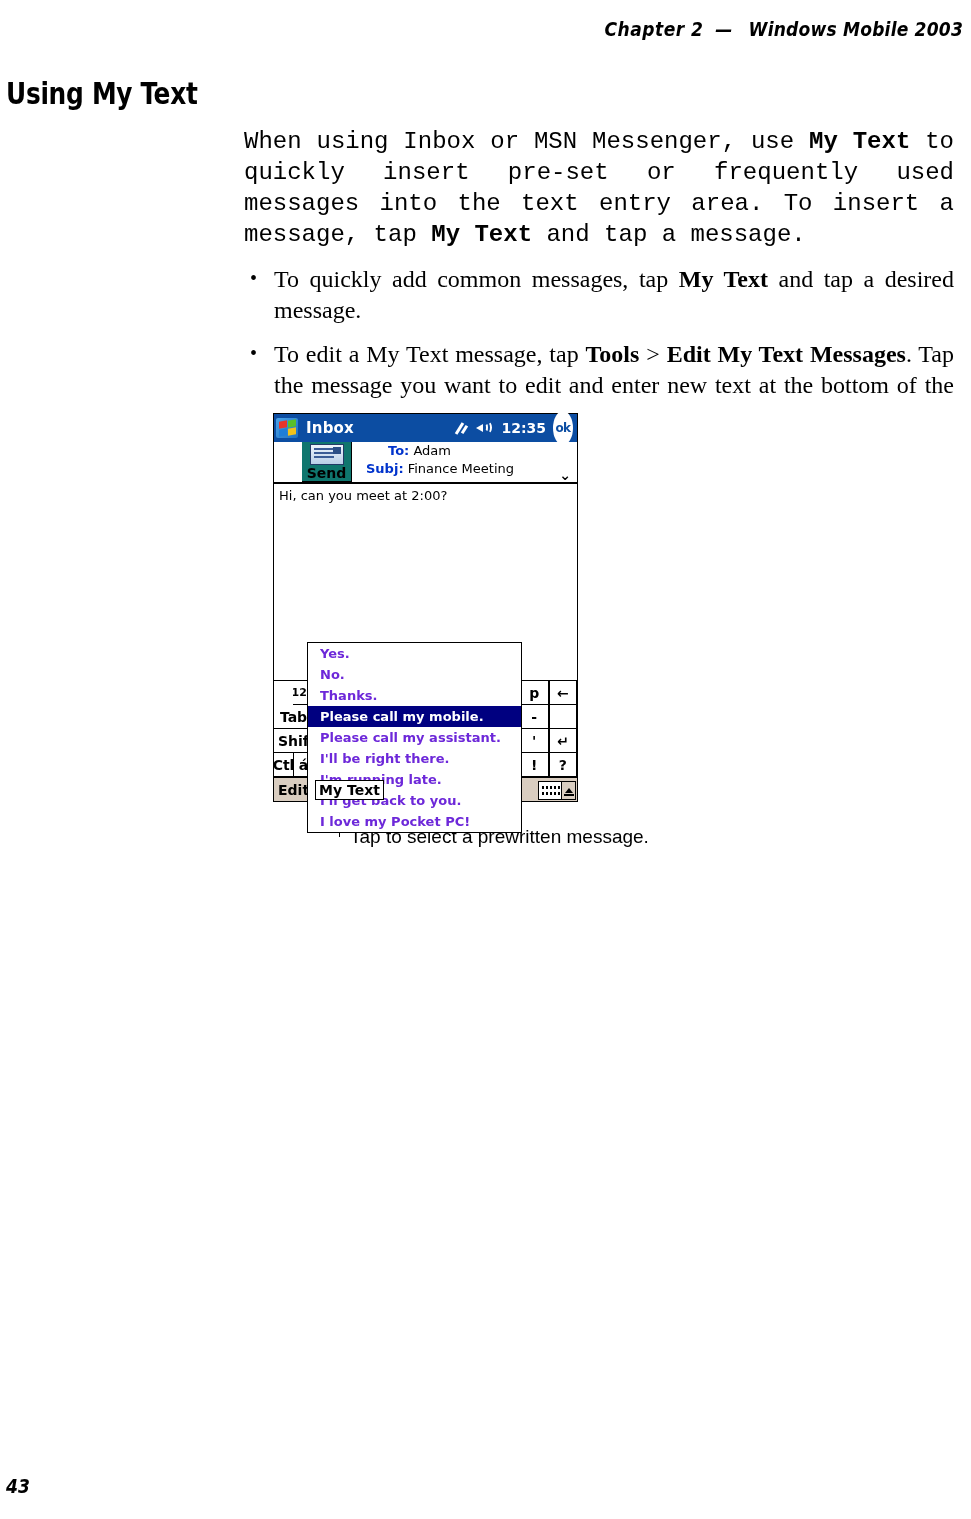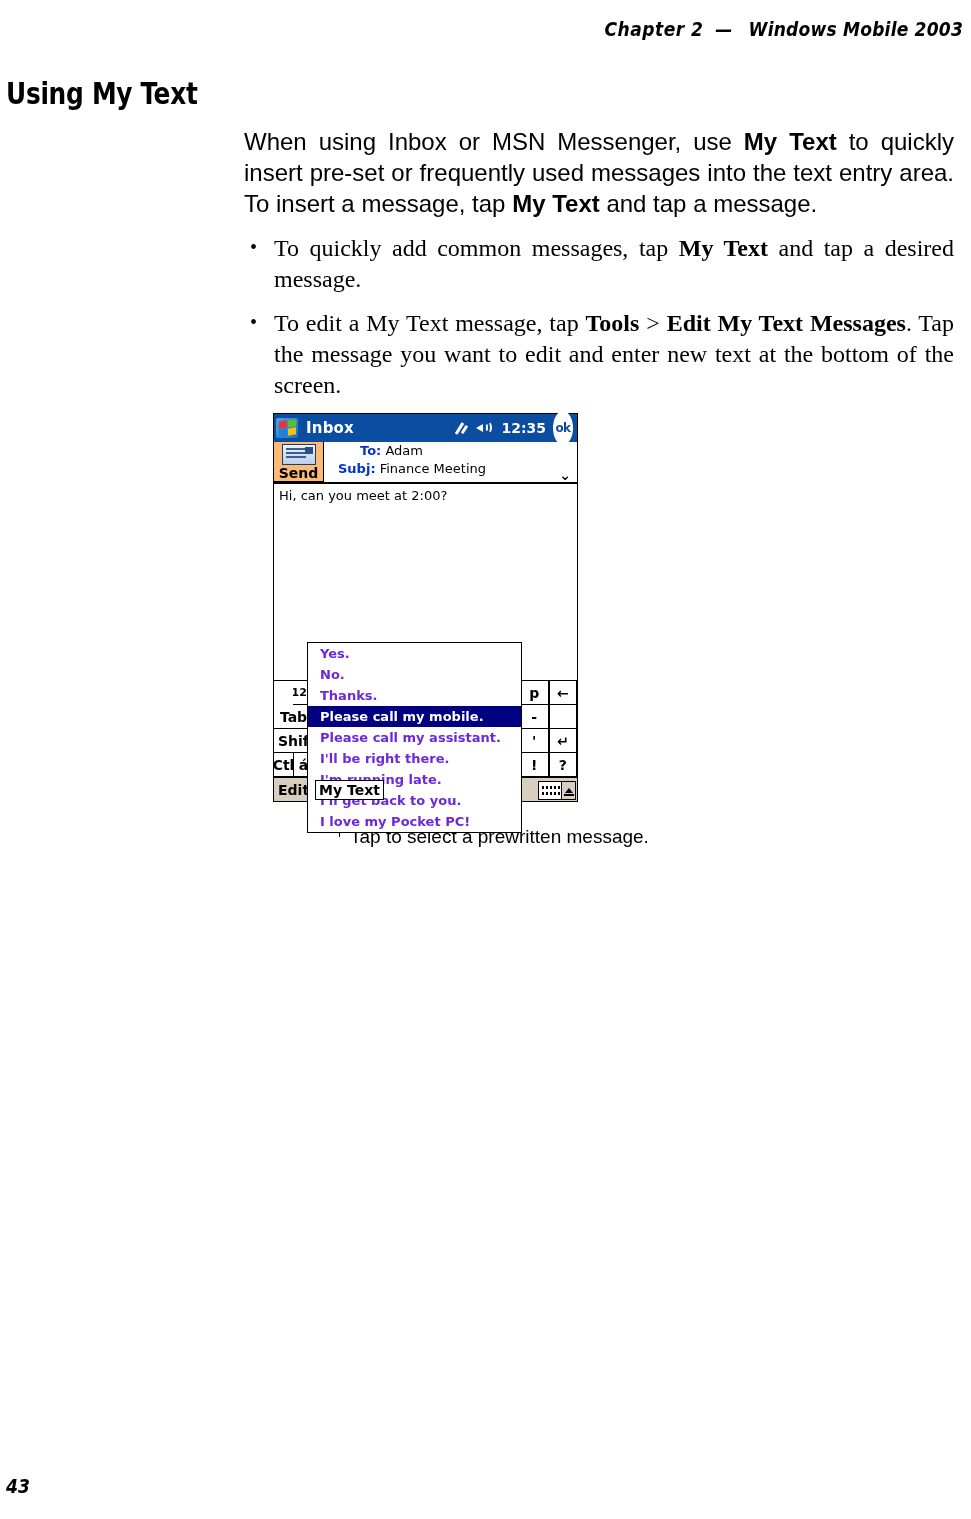--- a/index.html
+++ b/index.html
@@ -42,21 +42,21 @@
     transform-origin: left center;
   }
 
   
   .content {
     position: absolute;
     left: 244px; top: 126px;
     width: 710px;
   }
   .para {
-    font-family: Liberation Sans, sans-serif;
+    font-family: Liberation Mono, monospace;
     font-size: 24px;
     line-height: 31px;
     text-align: justify;
     color: #000;
     margin: 0 0 14px 0;
     hyphens: manual;
   }
   .para b { font-weight: bold; }
 
   .bullet-list { margin: 0; padding: 0; list-style: none; }
@@ -157,25 +157,26 @@
     letter-spacing:-.5px;
   }
 
   
   .hdr-row {
     display:flex; border-bottom:2px solid #000; background:#fff;
     position:relative;
   }
   .send-btn {
     width: 50px;
-    background:#fdba74;
+    background:#0f766e;
     border-right:1px solid #000;
     border-bottom:1px solid #000;
     display:flex; flex-direction:column; align-items:center;
     padding-top:2px;
+    margin-left:28px;
   }
   .send-icon {
     width:34px; height:21px;
     background: linear-gradient(#eef4fb 0%, #b9cfe8 100%);
     border:1px solid #223a66;
     position:relative;
   }
   .send-icon:before {
     content:""; position:absolute; left:3px; top:3px;
     width:20px; height:2px; background:#3b5c96;

